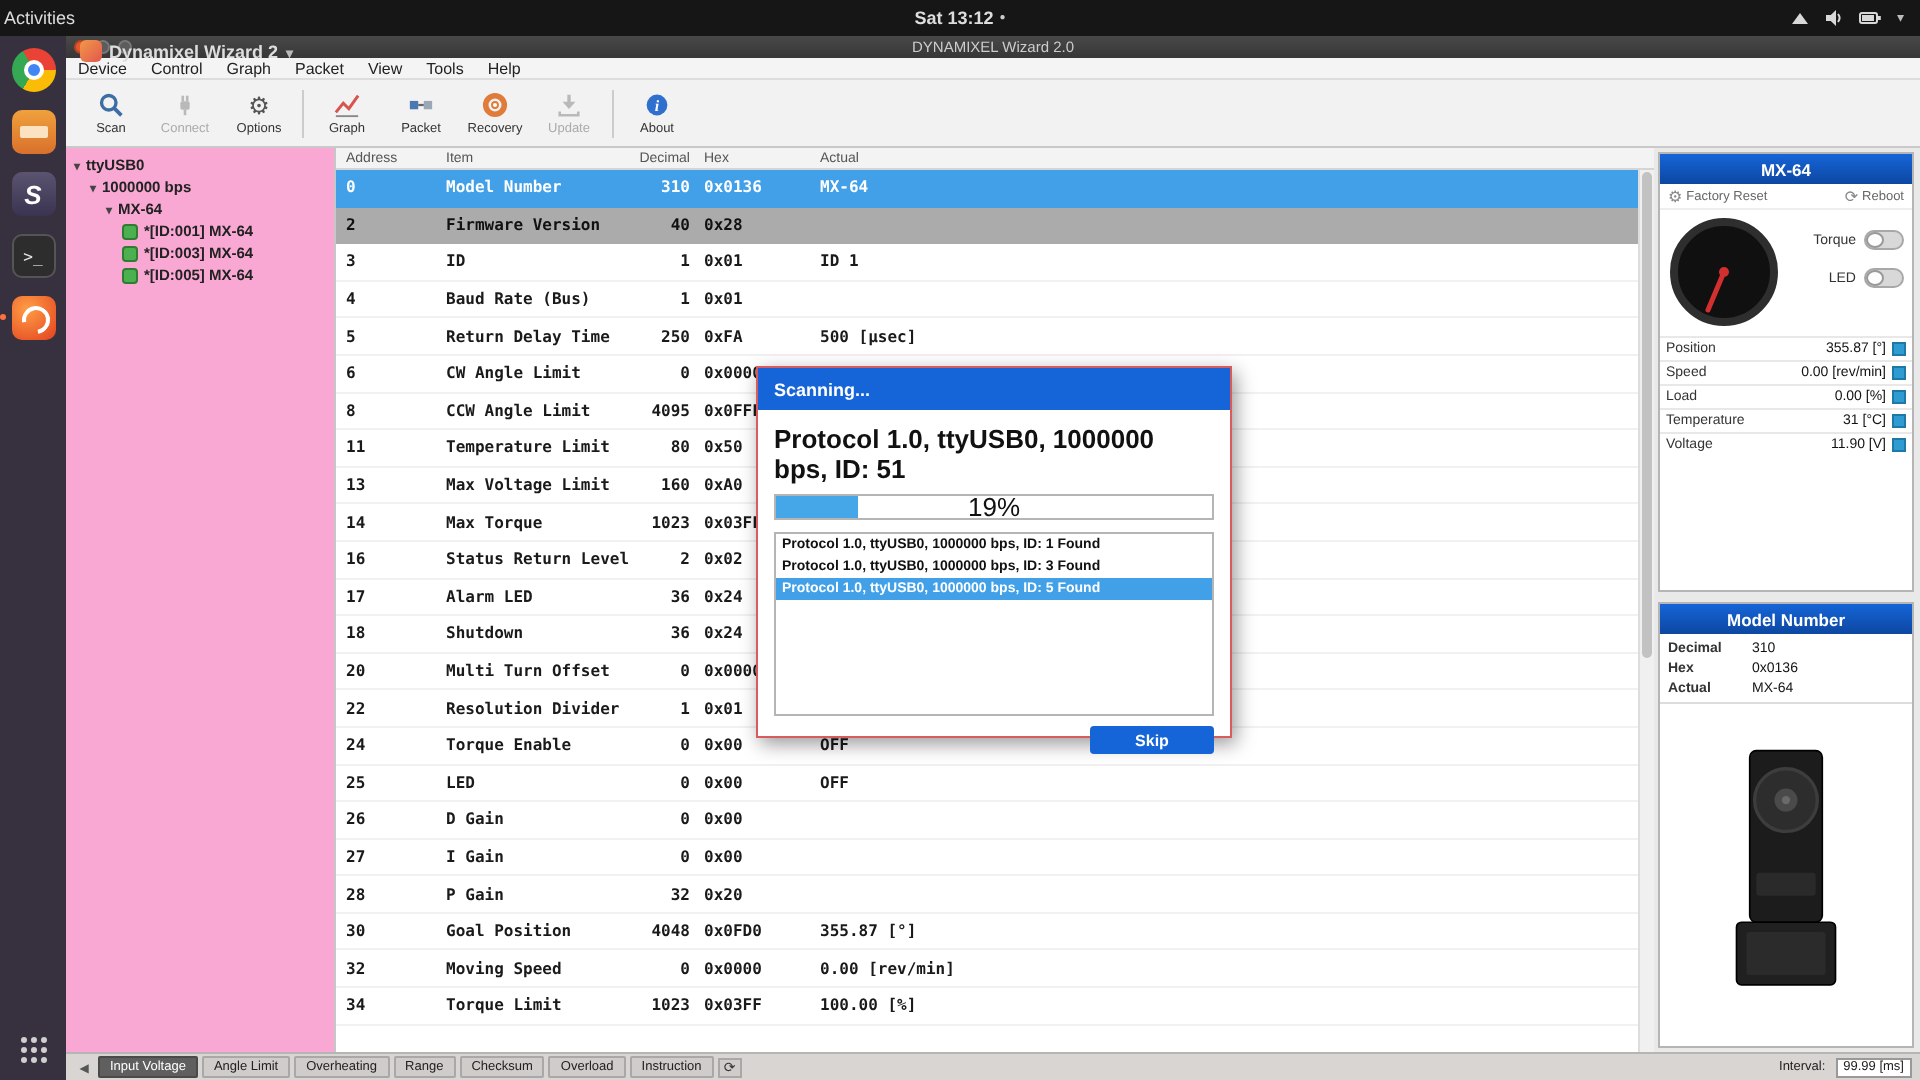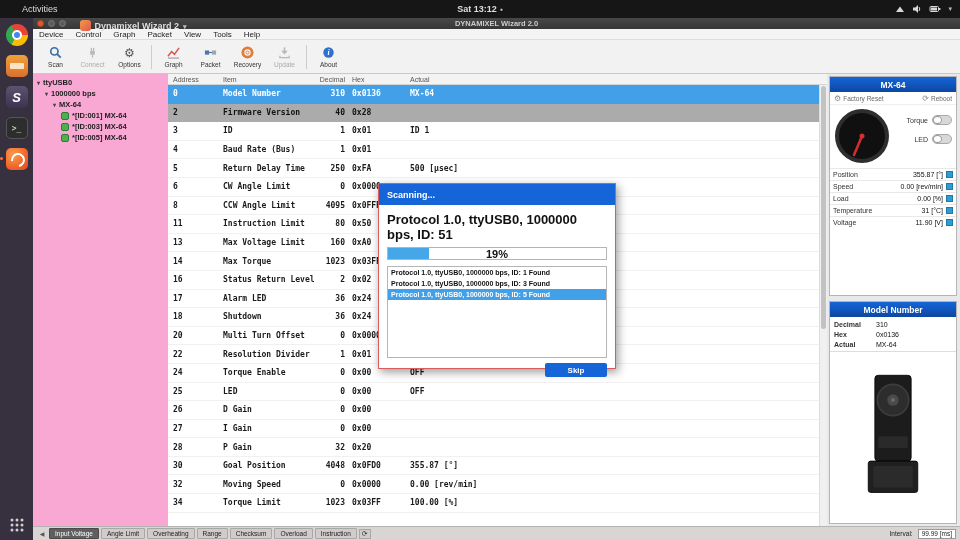--- a/index.html
+++ b/index.html
@@ -3,21 +3,21 @@
 <meta charset="utf-8">
 <style>
   *{margin:0;padding:0;box-sizing:border-box;}
   html,body{width:960px;height:540px;overflow:hidden;background:#000;}
   body{font-family:"Liberation Sans",sans-serif;}
   .screen{position:relative;width:960px;height:540px;background:#2c2c2c;overflow:hidden;}
 
   
   .topbar{position:absolute;top:0;left:0;width:960px;height:18px;background:#161616;color:#ddd;
           font-size:9px;display:flex;align-items:center;z-index:50;}
-  .tb-activities{padding:0 22px;}
+  .tb-activities{padding:0 2px;}
   .tb-app{display:flex;align-items:flex-end;gap:4px;font-weight:bold;margin-top:32px;}
   .tb-appicon{width:11px;height:11px;border-radius:3px;background:linear-gradient(135deg,#f2994a,#e2574c);display:inline-block;}
   .tb-caret{font-size:7px;color:#bbb;}
   .tb-center{position:absolute;left:0;right:0;display:flex;justify-content:center;align-items:center;gap:3px;pointer-events:none;}
   .tb-clock{font-weight:bold;pointer-events:auto;}
   .tb-dot{font-size:5px;color:#ccc;}
   .tb-right{margin-left:auto;display:flex;gap:7px;align-items:center;padding-right:8px;}
   .tb-right svg{display:block;}
 
   
@@ -38,21 +38,21 @@
   .ic-dyn::after{content:"";position:absolute;left:5px;top:5px;width:10px;height:10px;border:2.5px solid #fff;
      border-radius:50%;border-bottom-color:transparent;transform:rotate(35deg);}
   .show-apps{position:absolute;bottom:6px;left:50%;transform:translateX(-50%);width:18px;height:18px;}
 
   
   .window{position:absolute;left:33px;top:18px;right:0;bottom:0;display:flex;flex-direction:column;background:#efefef;}
   .titlebar{height:11px;background:linear-gradient(#484848,#373737);display:flex;align-items:center;position:relative;flex:0 0 auto;}
   .wbtn{width:7px;height:7px;border-radius:50%;margin-left:4px;flex:0 0 auto;}
   .wbtn.close{background:#e0582f;border:1px solid #b9431f;}
   .wbtn.min,.wbtn.max{background:#5c5c5c;border:1px solid #777;}
-  .title-text{position:absolute;left:0;right:0;text-align:center;color:#cccccc;font-size:7.5px;font-weight:bold;}
+  .title-text{position:absolute;left:0;right:0;text-align:center;color:#cccccc;font-size:7.5px;font-weight:normal;}
   .menubar{height:11px;background:#f4f4f4;border-bottom:1px solid #ddd;display:flex;align-items:center;font-size:8px;color:#222;flex:0 0 auto;}
   .menu-item{padding:0 6px;}
   .toolbar{height:34px;background:#f2f2f2;border-bottom:1px solid #c9c9c9;display:flex;align-items:center;padding-left:4px;flex:0 0 auto;}
   .tool-btn{width:37px;height:30px;display:flex;flex-direction:column;align-items:center;justify-content:center;gap:1px;border-radius:2px;}
   .tool-icon{height:14px;display:flex;align-items:center;justify-content:center;}
   .tool-icon svg{width:13px;height:13px;display:block;}
   .tool-label{font-size:6.5px;color:#333;}
   .tool-btn.disabled .tool-label{color:#ababab;}
   .tb-sep{width:1px;height:24px;background:#ccc;margin:0 3px;}
 
@@ -119,21 +119,21 @@
 
   
   .dialog{position:absolute;left:378px;top:183px;width:238px;height:186px;background:#fff;z-index:60;
           border:1px solid #d95b5b;box-shadow:2px 3px 9px rgba(0,0,0,.4);display:flex;flex-direction:column;}
   .dlg-title{height:21px;background:var(--accent-blue,#1565d8);color:#fff;font-weight:bold;font-size:9px;
              display:flex;align-items:center;padding:0 8px;flex:0 0 auto;}
   .dlg-body{flex:1;padding:5px 8px 6px 8px;display:flex;flex-direction:column;}
   .dlg-status{font-size:13px;font-weight:bold;color:#111;margin:2px 0 5px 0;}
   .dlg-progress{height:13px;border:1px solid #b5b5b5;background:#fff;position:relative;flex:0 0 auto;}
   .dlg-fill{position:absolute;left:0;top:0;bottom:0;background:var(--progress-fill,#45a7e8);}
-  .plabel{position:absolute;inset:0;display:flex;align-items:center;justify-content:center;font-size:11px;font-weight:bold;color:#111;}
+  .plabel{position:absolute;inset:0;display:flex;align-items:center;justify-content:center;font-size:13px;font-weight:normal;color:#111;}
   .dlg-list{margin-top:6px;height:92px;border:1px solid #b5b5b5;overflow:hidden;flex:0 0 auto;}
   .dlg-item{height:11px;display:flex;align-items:center;padding:0 3px;font-size:7px;font-weight:bold;color:#111;white-space:nowrap;}
   .dlg-item.sel{background:var(--selection-blue,#41a0e8);color:#fff;}
   .dlg-foot{margin-top:5px;display:flex;justify-content:flex-end;}
   .skip{width:62px;height:14px;background:var(--accent-blue,#1565d8);color:#fff;border:none;border-radius:2px;
         font-size:8px;font-weight:bold;font-family:"Liberation Sans",sans-serif;}
 </style>
 </head>
 <body>
 
@@ -377,21 +377,21 @@
             </div>
             <div class="trow gridc">
               <div class="c c0">8</div>
               <div class="c c1">CCW Angle Limit</div>
               <div class="c c2">4095</div>
               <div class="c c3">0x0FFF</div>
               <div class="c c4"></div>
             </div>
             <div class="trow gridc">
               <div class="c c0">11</div>
-              <div class="c c1">Instruction Limit</div>
+              <div class="c c1">Temperature Limit</div>
               <div class="c c2">80</div>
               <div class="c c3">0x50</div>
               <div class="c c4"></div>
             </div>
             <div class="trow gridc">
               <div class="c c0">13</div>
               <div class="c c1">Max Voltage Limit</div>
               <div class="c c2">160</div>
               <div class="c c3">0xA0</div>
               <div class="c c4"></div>

